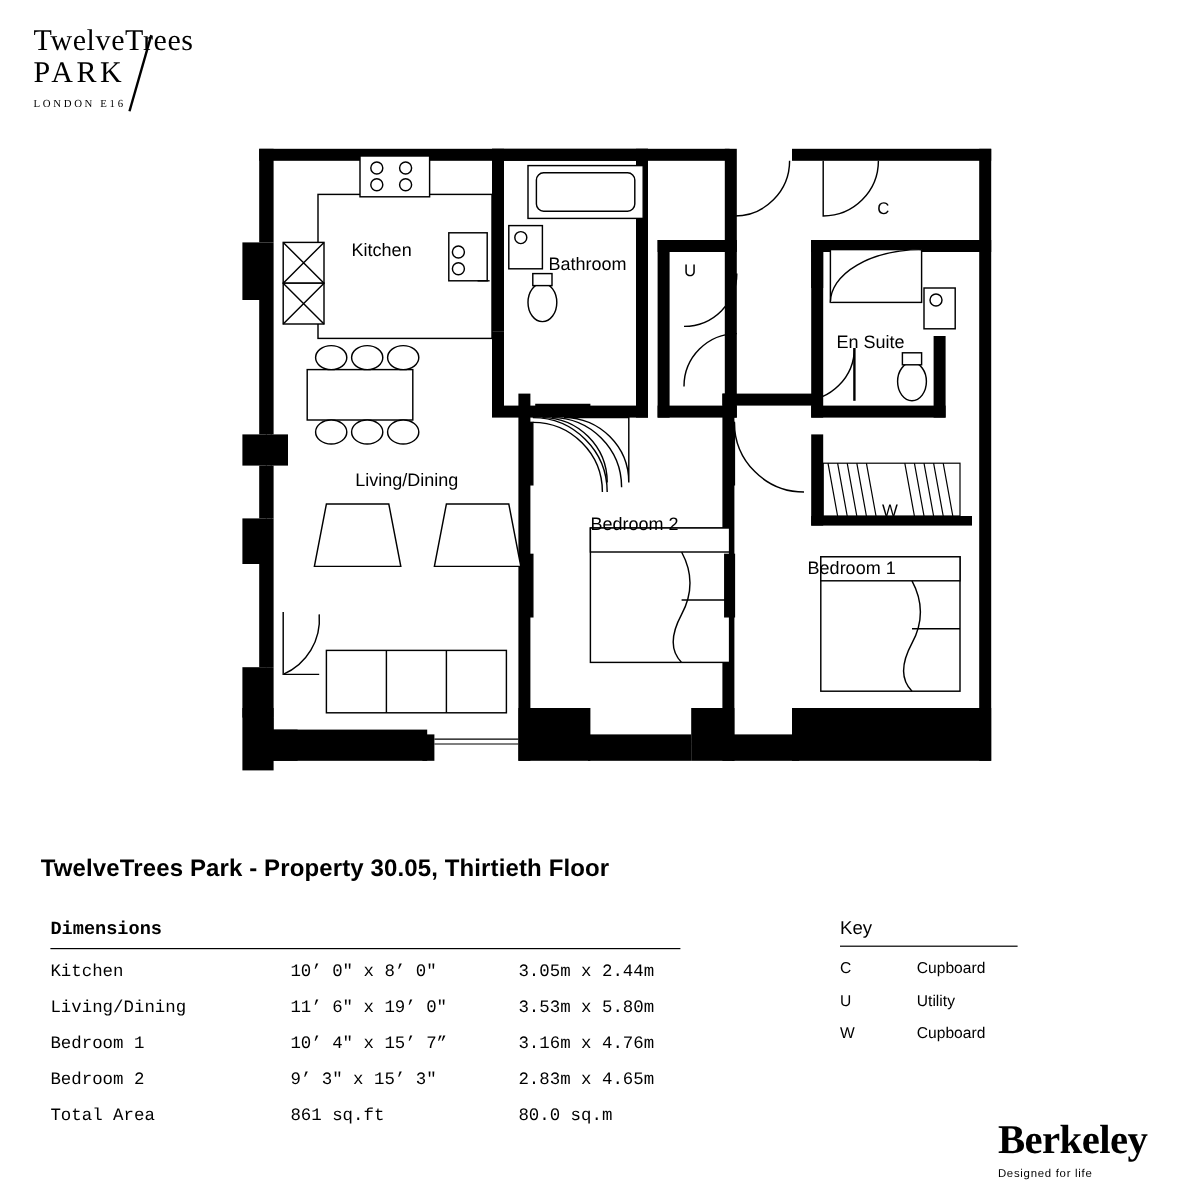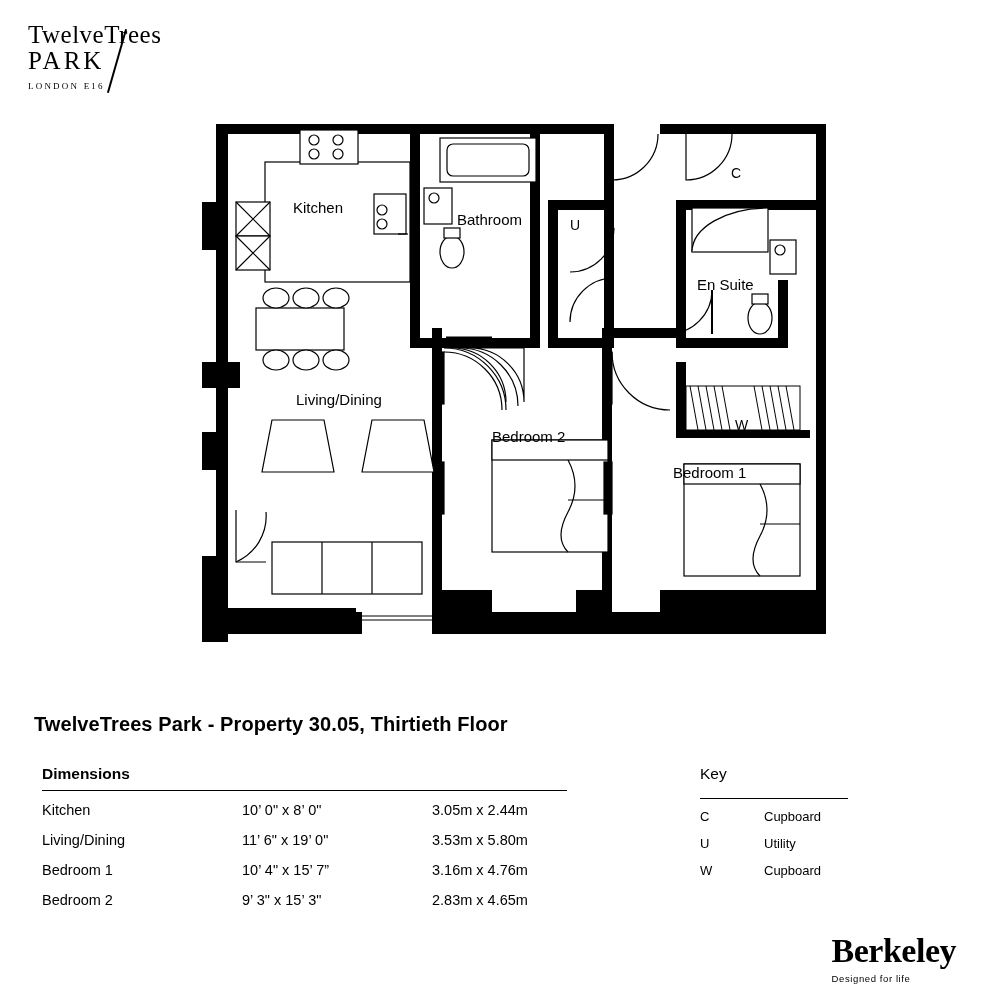--- a/index.html
+++ b/index.html
@@ -83,20 +83,21 @@
     letter-spacing: 0.1px;
     text-align: right;
   }
 
   
   .dims {
     position: absolute;
     left: 42px;
     top: 765px;
     width: 525px;
+    font-family: Liberation Mono, monospace;
   }
   .dims-heading {
     font-size: 15.5px;
     font-weight: bold;
     padding-bottom: 7px;
     border-bottom: 1px solid #000;
   }
   .dims table {
     width: 100%;
     border-collapse: collapse;
@@ -113,21 +114,21 @@
 
   
   .key {
     position: absolute;
     left: 700px;
     top: 765px;
     width: 148px;
   }
   .key-heading {
     font-size: 15.5px;
-    padding-bottom: 15px;
+    padding-bottom: 5px;
     border-bottom: 1px solid #000;
   }
   .key table {
     width: 100%;
     border-collapse: collapse;
     margin-top: 4px;
   }
   .key td {
     font-size: 13px;
     padding: 6px 0;
@@ -372,20 +373,25 @@
       <tr>
         <td class="c1">Bedroom 1</td>
         <td class="c2">10’ 4" x 15’ 7”</td>
         <td class="c3">3.16m x 4.76m</td>
       </tr>
       <tr>
         <td class="c1">Bedroom 2</td>
         <td class="c2">9’ 3" x 15’ 3"</td>
         <td class="c3">2.83m x 4.65m</td>
       </tr>
+      <tr>
+        <td class="c1">Total Area</td>
+        <td class="c2">861 sq.ft</td>
+        <td class="c3">80.0 sq.m</td>
+      </tr>
     </tbody>
   </table>
 </div>
 
 <div class="key">
   <div class="key-heading">Key</div>
   <table>
     <tbody>
       <tr>
         <td class="sym">C</td>

